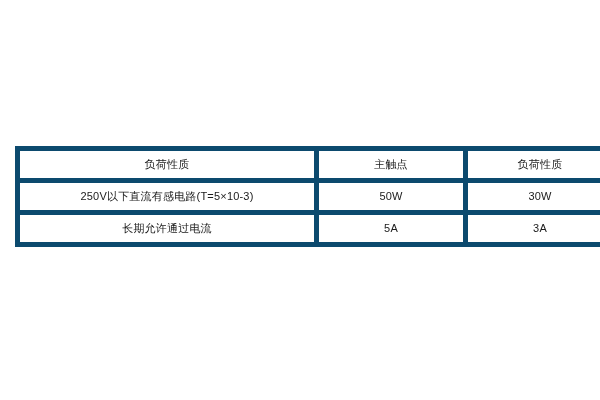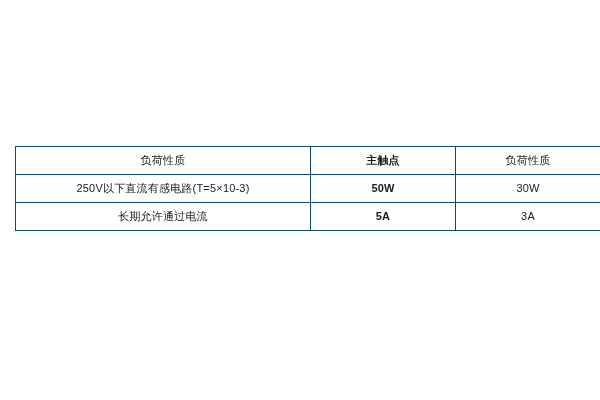--- a/index.html
+++ b/index.html
@@ -24,37 +24,37 @@
     left: 15px;
     top: 146px;
     width: 570px;
   }
   table.spec-table {
     border-collapse: collapse;
     width: 570px;
     table-layout: fixed;
   }
   table.spec-table td {
-    border: 1px solid #0c4a6e;
+    border: 5px solid #0c4a6e;
     height: 27px;
     text-align: center;
     vertical-align: middle;
     font-size: 11px;
     color: #1a1a1a;
     font-family: "Liberation Sans", sans-serif;
     line-height: 1.2;
     padding: 0 2px;
     letter-spacing: 0.2px;
   }
   table.spec-table tr.header-row td {
     font-size: 11px;
     color: #1a1a1a;
   }
   .col-a { width: 290px; }
-  .col-b { width: 140px; font-weight: bold; }
+  .col-b { width: 140px; }
   .col-c { width: 140px; }
 </style>
 </head>
 <body>
 
 <div class="page">
   <div class="table-wrap">
     <table class="spec-table">
       <tbody>
         <tr class="header-row">

